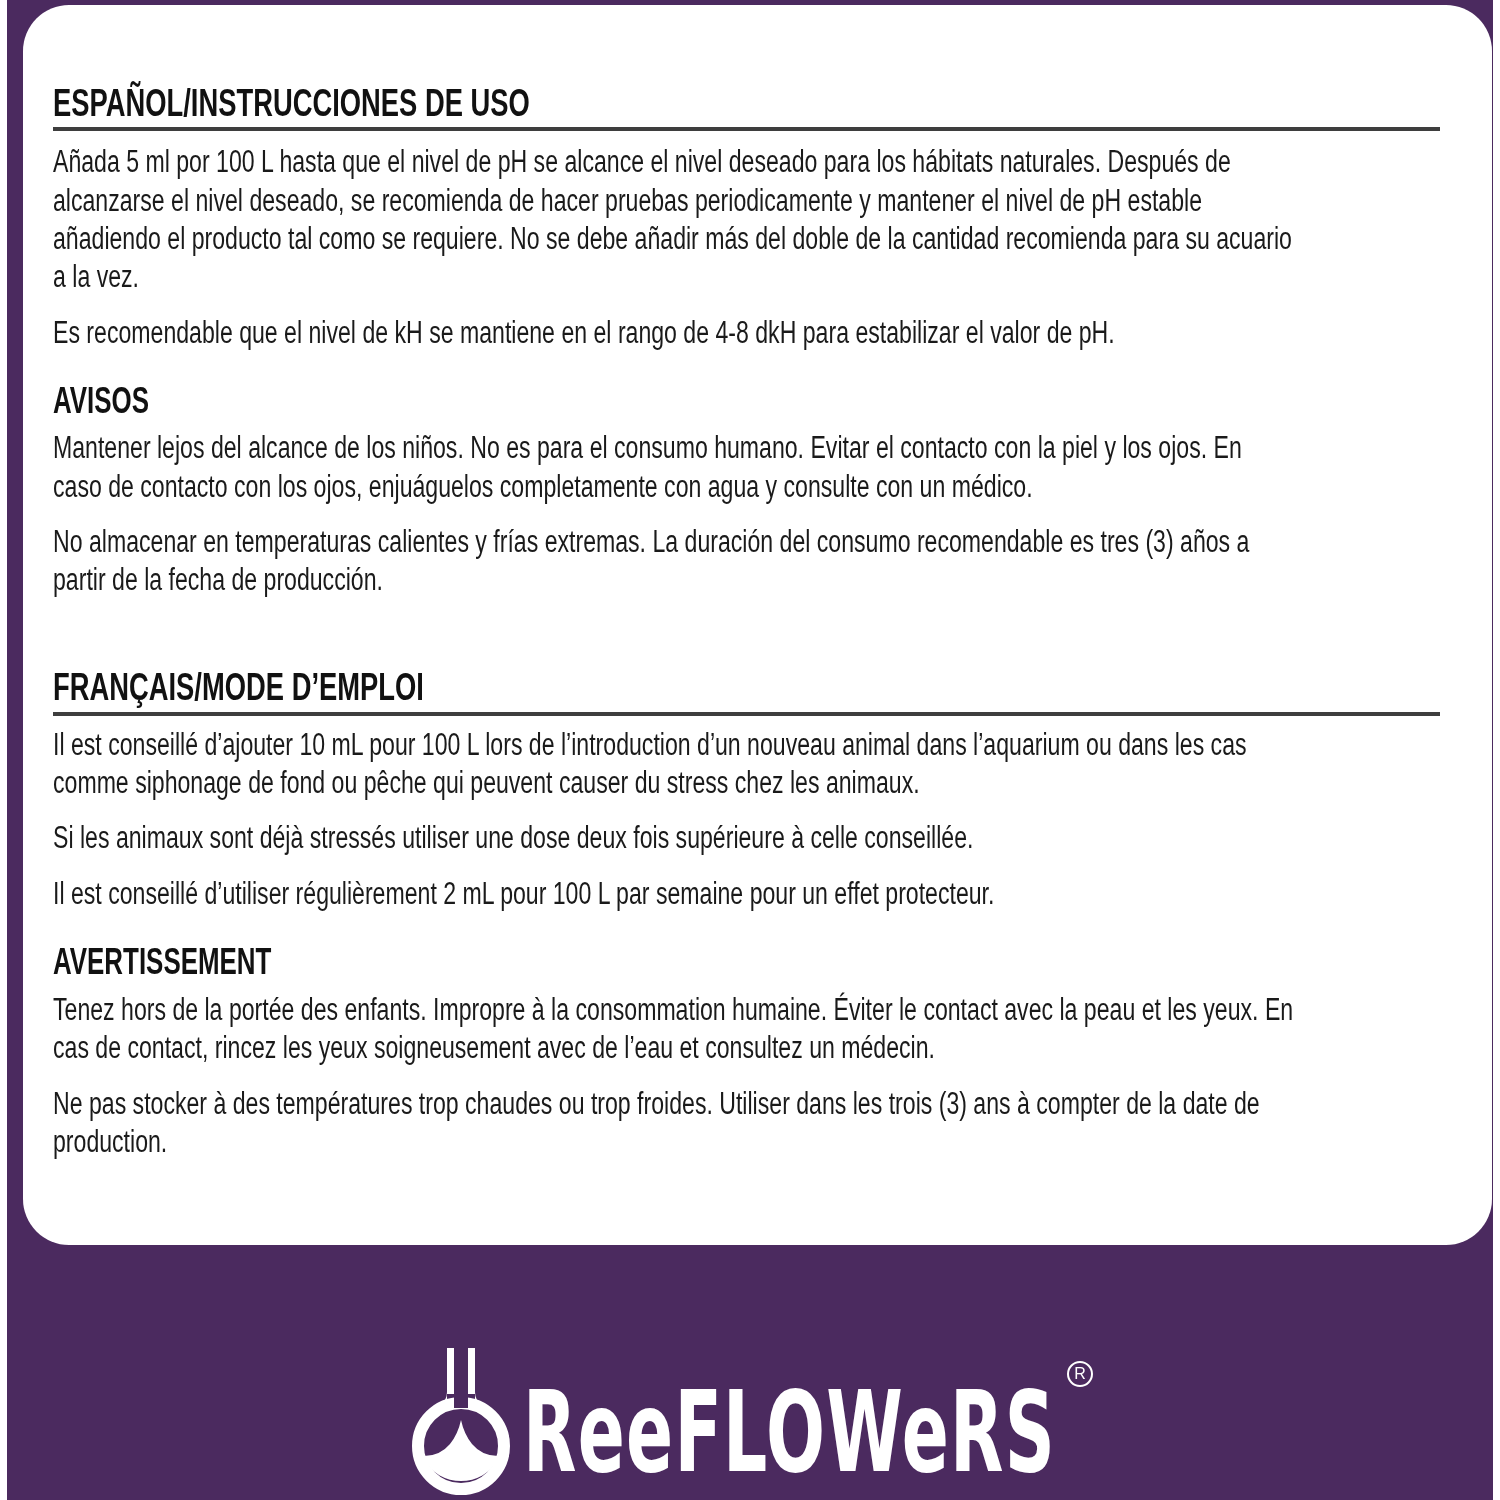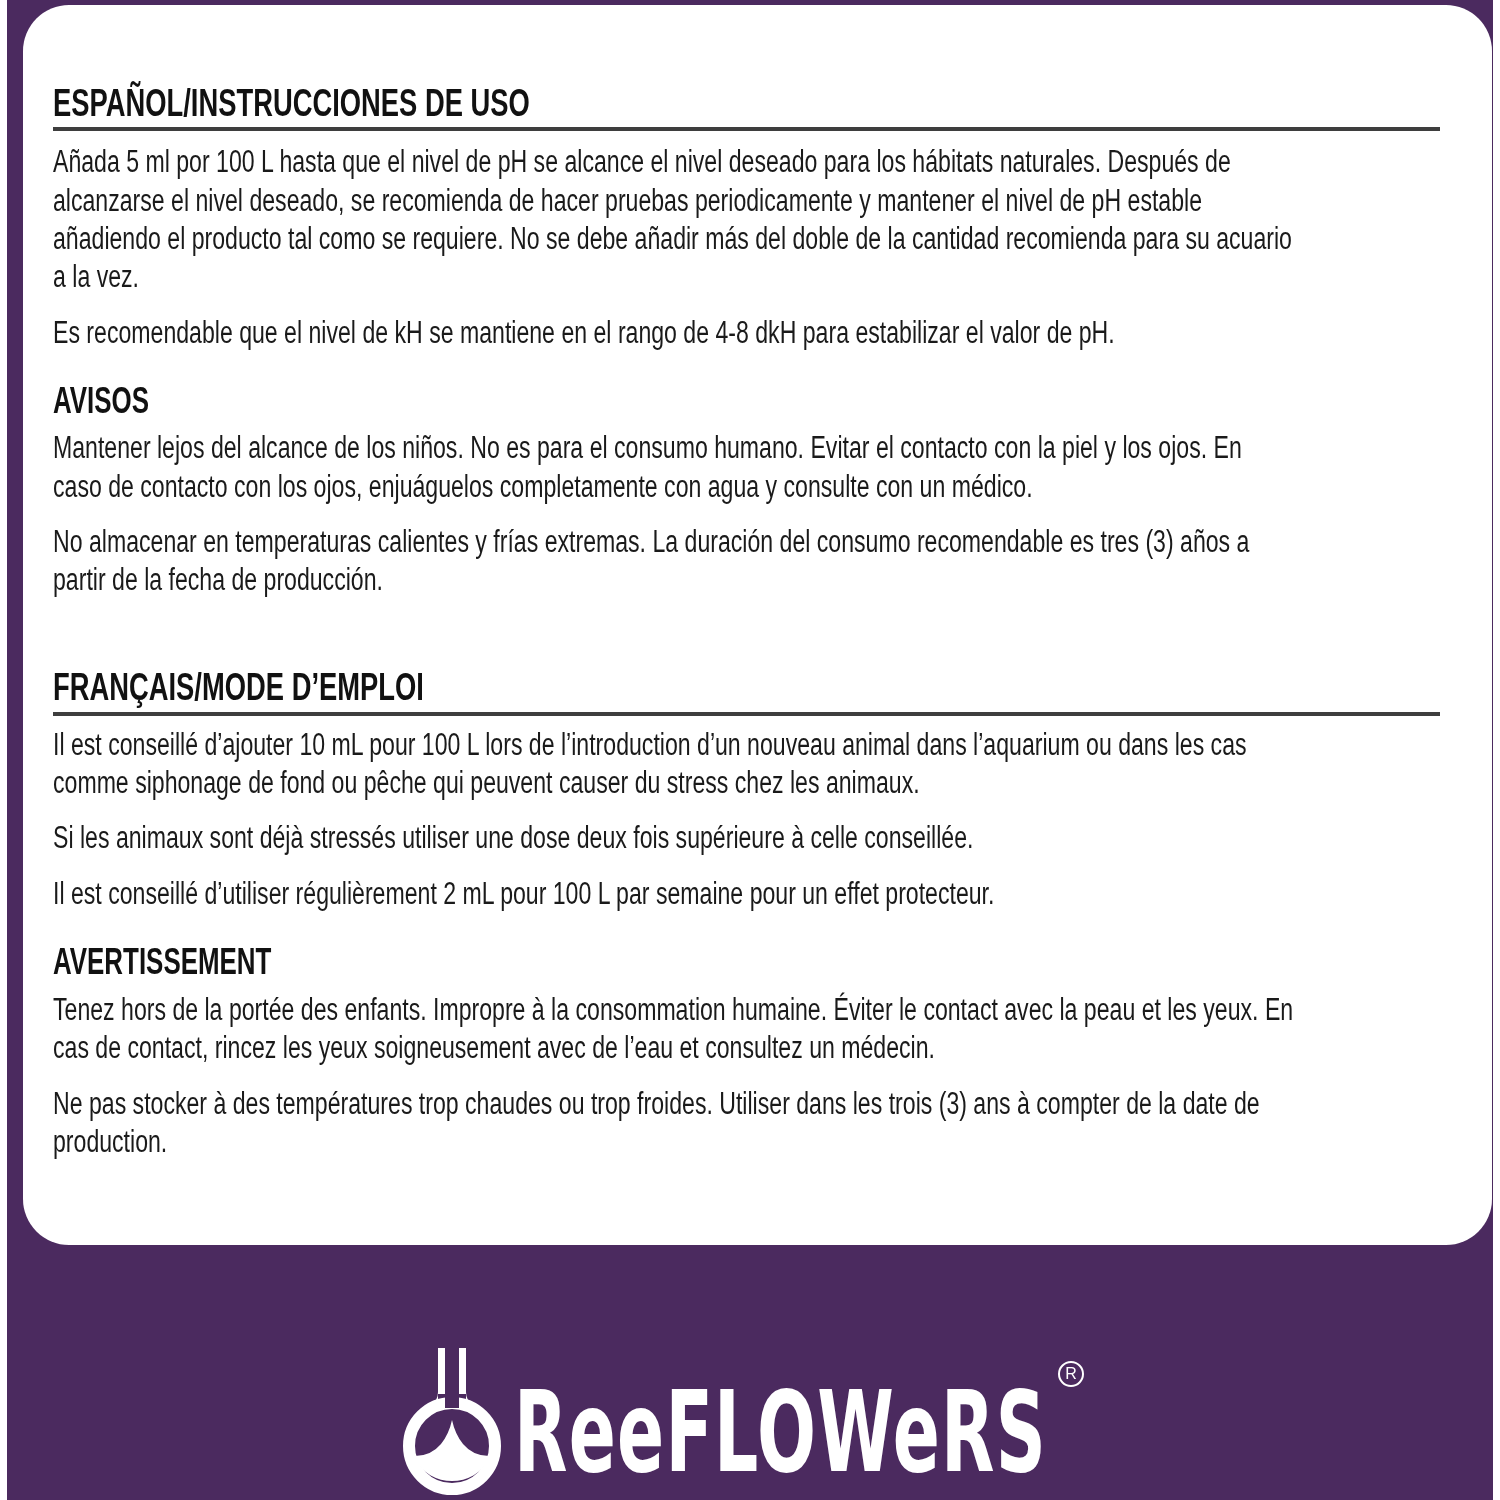--- a/index.html
+++ b/index.html
@@ -60,21 +60,21 @@
   }
   .rule {
     position: absolute;
     left: 53px;
     width: 1387px;
     height: 4px;
     background: #3e3e3e;
   }
   .logo {
     position: absolute;
-    left: 396px;
+    left: 405px;
     top: 1345px;
     width: 700px;
     height: 150px;
   }
   .logo-icon {
     position: absolute;
     left: 5px;
     top: 3px;
     width: 100px;
     height: 148px;

